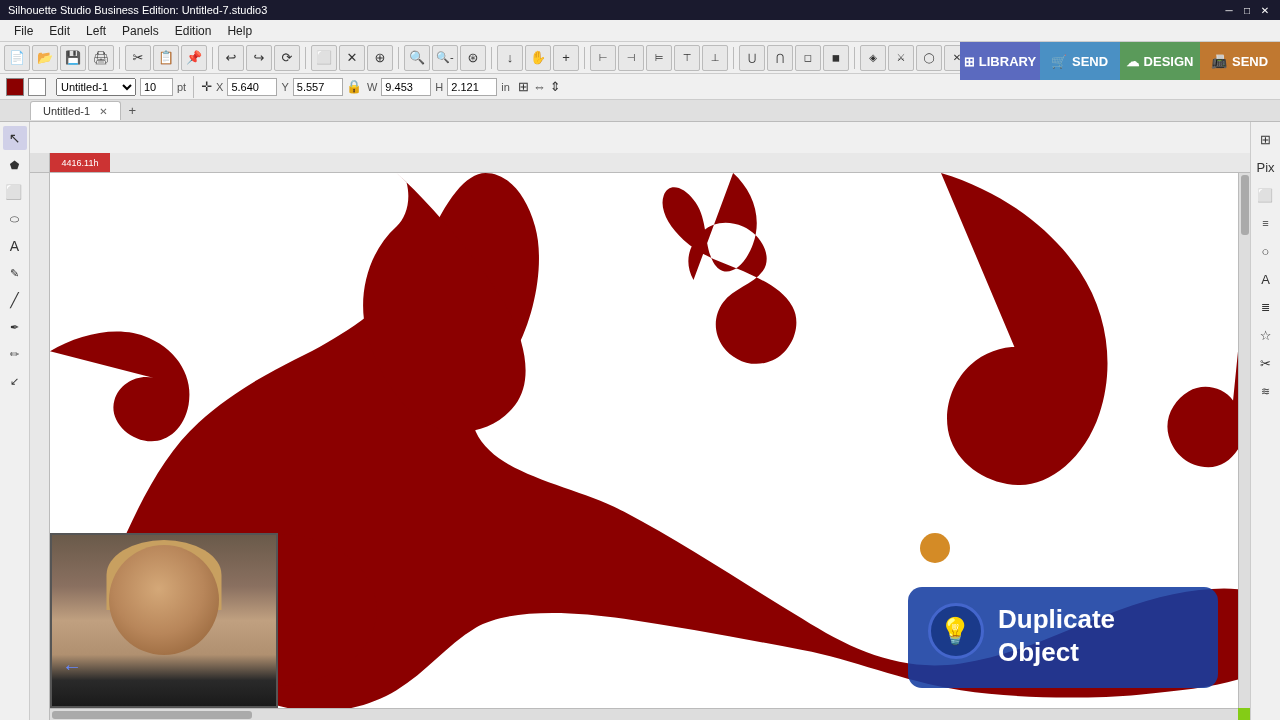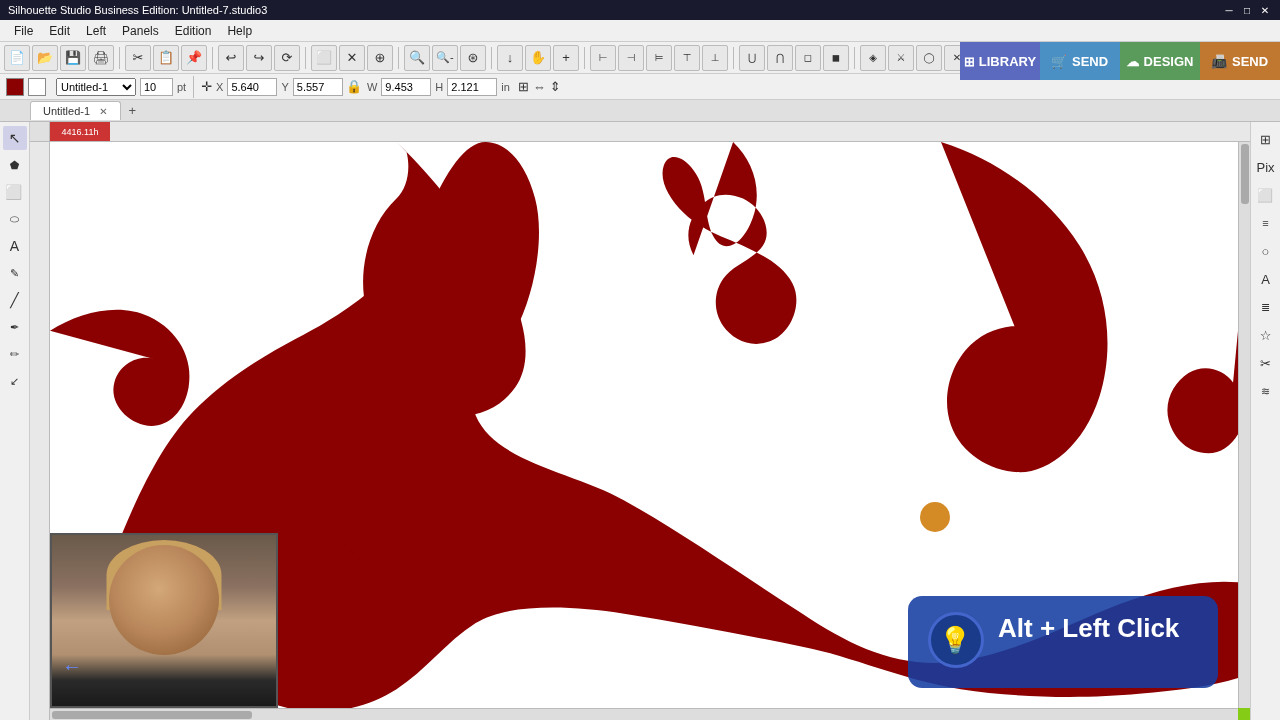--- a/index.html
+++ b/index.html
@@ -160,20 +160,21 @@
       border-radius: 2px;
     }
     .lt-btn.active { background: #d0d0e8; }
 
     
     #canvas-area {
       flex: 1;
       position: relative;
       overflow: hidden;
       background: #84cc16;
+      margin-top: 31px;
     }
     #ruler-top {
       position: absolute;
       top: 0; left: 20px; right: 0;
       height: 20px;
       background: #e8e8e8;
       border-bottom: 1px solid #bbb;
       overflow: hidden;
     }
     #ruler-left {
@@ -608,21 +609,21 @@
             C 1165,235 1185,240 1195,255
           "></path>
         </g>
       </svg>
 
       <div id="cursor-dot"></div>
 
       <div id="tooltip-box">
         <div id="tooltip-icon">💡</div>
         <div id="tooltip-text">
-          <div>Alt + Left Click</div>
+          <div>Duplicate Object</div>
         </div>
       </div>
 
       <div id="webcam">
         <div id="webcam-person">
           <div id="webcam-hair"></div>
           <div id="webcam-face"></div>
           <div id="webcam-arrow">←</div>
         </div>
       </div>

